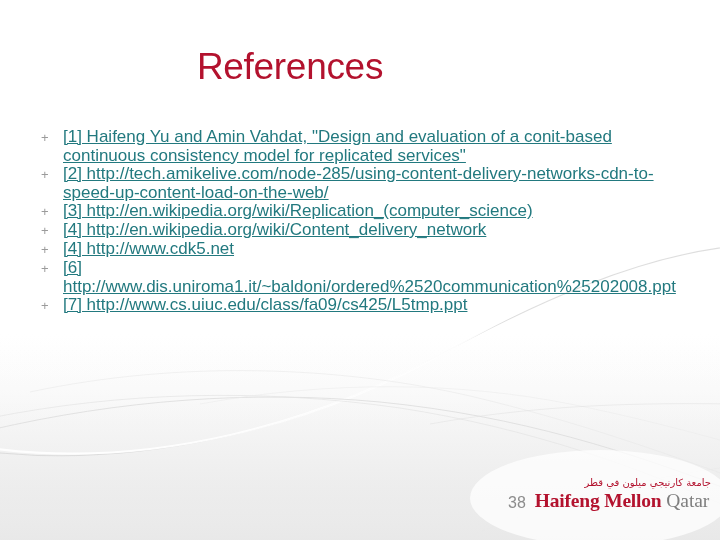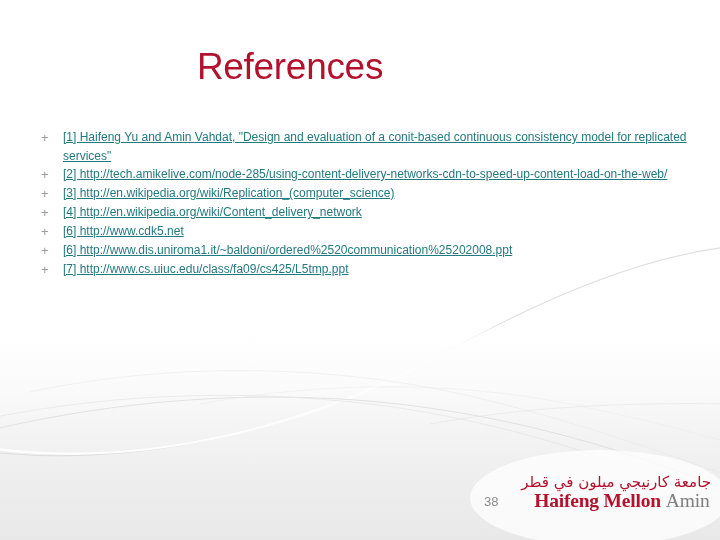--- a/index.html
+++ b/index.html
@@ -60,48 +60,48 @@
     color: #9b9b9b;
     font-size: 13px;
     line-height: 19px;
     text-align: left;
     padding-left: 3px;
     box-sizing: border-box;
     font-family: "Liberation Sans", sans-serif;
   }
   .ref-link {
     color: #22797f;
-    font-size: 12px;
+    font-size: 17px;
     line-height: 18.5px;
     text-decoration: underline;
     text-underline-offset: 1px;
     word-break: break-word;
     font-family: "Liberation Sans", sans-serif;
     cursor: pointer;
     max-width: 630px;
   }
   
   #page-number {
     position: absolute;
-    left: 484px;
+    left: 508px;
     top: 494px;
-    font-size: 13px;
+    font-size: 16px;
     color: #8c8c8c;
     font-family: "Liberation Sans", sans-serif;
   }
   #cmu-logo {
     position: absolute;
     left: 533px;
     top: 474px;
     width: 178px;
     text-align: left;
   }
   #logo-arabic {
     font-family: "DejaVu Sans", sans-serif;
-    font-size: 15px;
+    font-size: 10px;
     color: #b3122e;
     line-height: 17px;
     text-align: right;
     width: 178px;
     direction: rtl;
     letter-spacing: 0.5px;
     white-space: nowrap;
   }
   #logo-wordmark {
     font-family: "Liberation Serif", serif;
@@ -174,35 +174,35 @@
       <span class="ref-link">[3] http://en.wikipedia.org/wiki/Replication_(computer_science)</span>
     </div>
 
     <div class="ref-item">
       <span class="ref-bullet">+</span>
       <span class="ref-link">[4] http://en.wikipedia.org/wiki/Content_delivery_network</span>
     </div>
 
     <div class="ref-item">
       <span class="ref-bullet">+</span>
-      <span class="ref-link">[6] http://www.cdk5.net</span>
+      <span class="ref-link">[4] http://www.cdk5.net</span>
     </div>
 
     <div class="ref-item">
       <span class="ref-bullet">+</span>
       <span class="ref-link">[6] http://www.dis.uniroma1.it/~baldoni/ordered%2520communication%25202008.ppt</span>
     </div>
 
     <div class="ref-item">
       <span class="ref-bullet">+</span>
       <span class="ref-link">[7] http://www.cs.uiuc.edu/class/fa09/cs425/L5tmp.ppt</span>
     </div>
 
   </div>
 
   <div id="page-number">38</div>
 
   <div id="cmu-logo">
     <div id="logo-arabic">جامعة كارنيجي ميلون في قطر</div>
-    <div id="logo-wordmark"><span id="logo-cm">Haifeng Mellon</span> <span id="logo-qatar">Amin</span></div>
+    <div id="logo-wordmark"><span id="logo-cm">Haifeng Mellon</span> <span id="logo-qatar">Qatar</span></div>
   </div>
 
 </div>
 
 </body></html>

